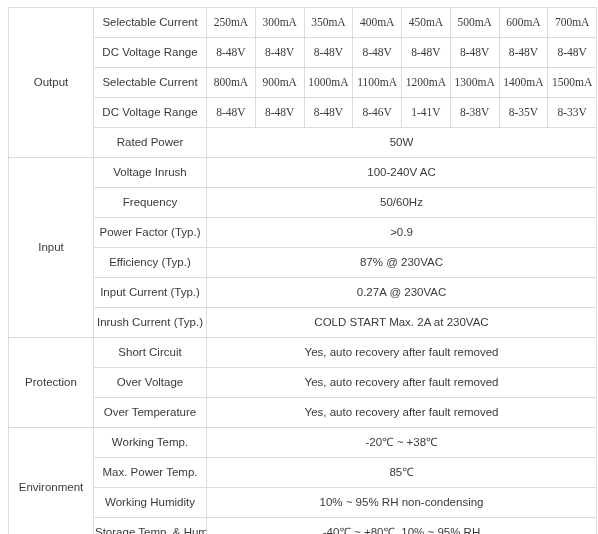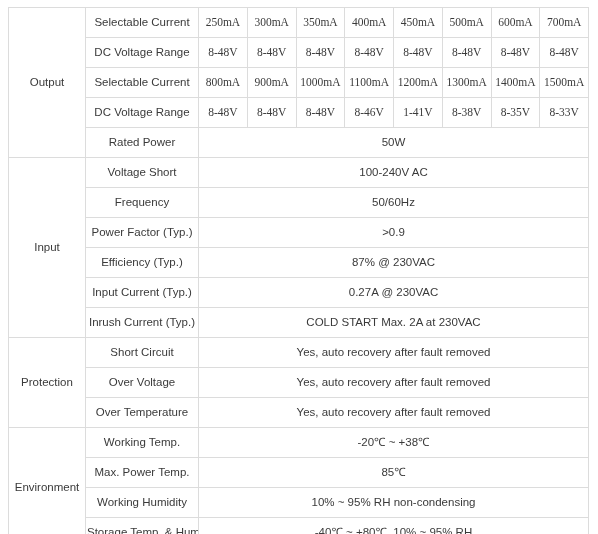--- a/index.html
+++ b/index.html
@@ -33,21 +33,21 @@
     text-align: center;
     vertical-align: middle;
     color: #3a3a3a;
     padding: 0 1px;
     height: 30px;
     box-sizing: border-box;
     white-space: nowrap;
     overflow: hidden;
   }
   td.cat-cell {
-    width: 77px;
+    width: 85px;
   }
   td.param-cell {
     width: 113px;
   }
   td.val-cell {
     width: 48.75px;
     font-family: Liberation Serif, serif;
   }
   td.wide-cell {
     text-align: center;
@@ -107,21 +107,21 @@
           <td class="val-cell">8-38V</td>
           <td class="val-cell">8-35V</td>
           <td class="val-cell">8-33V</td>
         </tr>
         <tr>
           <td class="param-cell">Rated Power</td>
           <td class="wide-cell" colspan="8">50W</td>
         </tr>
         <tr>
           <td class="cat-cell" rowspan="6">Input</td>
-          <td class="param-cell">Voltage Short</td>
+          <td class="param-cell">Voltage Inrush</td>
           <td class="wide-cell" colspan="8">100-240V AC</td>
         </tr>
         <tr>
           <td class="param-cell">Frequency</td>
           <td class="wide-cell" colspan="8">50/60Hz</td>
         </tr>
         <tr>
           <td class="param-cell">Power Factor (Typ.)</td>
           <td class="wide-cell" colspan="8">&gt;0.9</td>
         </tr>

